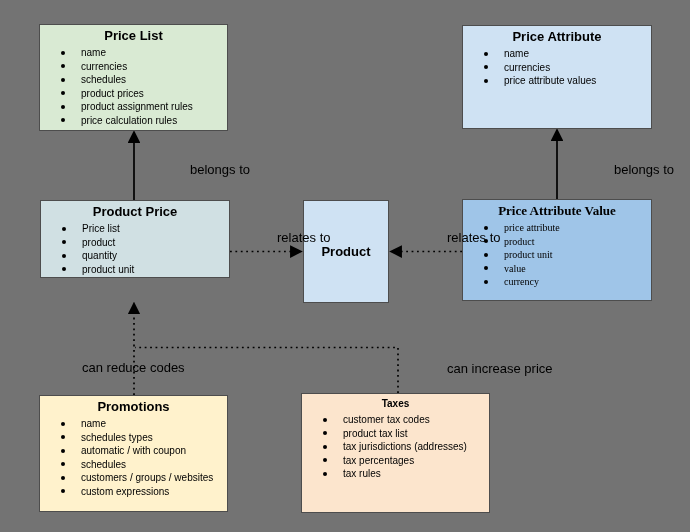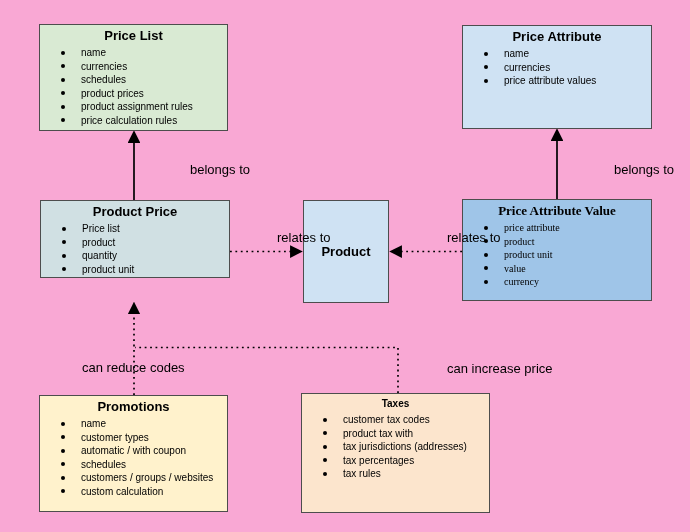--- a/index.html
+++ b/index.html
@@ -1,20 +1,20 @@
 <!DOCTYPE html>
 <html><head>
 <meta charset="utf-8">
 <style>
   html, body { margin: 0; padding: 0; background: #ffffff; }
   .canvas {
     position: relative;
     width: 690px;
     height: 532px;
-    background: #f9a8d4;
+    background: #737373;
     font-family: "Liberation Sans", sans-serif;
     color: #000000;
     overflow: hidden;
   }
   svg.connectors {
     position: absolute;
     left: 0; top: 0;
     width: 690px; height: 532px;
   }
   .solid-line { stroke: #000000; stroke-width: 1.7; fill: none; }
@@ -203,51 +203,51 @@
 
   <div class="box" id="box-promotions" style="left: 39px; top: 395px; width: 189px; height: 117px; background-color: rgb(255, 242, 204);">
     <div class="box-title">Promotions</div>
     <ul class="box-items">
         <li>
           <span class="bullet"></span>
           <span class="item-text">name</span>
         </li>
         <li>
           <span class="bullet"></span>
-          <span class="item-text">customer types</span>
+          <span class="item-text">schedules types</span>
         </li>
         <li>
           <span class="bullet"></span>
           <span class="item-text">automatic / with coupon</span>
         </li>
         <li>
           <span class="bullet"></span>
           <span class="item-text">schedules</span>
         </li>
         <li>
           <span class="bullet"></span>
           <span class="item-text">customers / groups / websites</span>
         </li>
         <li>
           <span class="bullet"></span>
-          <span class="item-text">custom calculation</span>
+          <span class="item-text">custom expressions</span>
         </li>
       </ul>
   </div>
 
   <div class="box small-title" id="box-taxes" style="left: 301px; top: 393px; width: 189px; height: 120px; background-color: rgb(252, 229, 205);">
     <div class="box-title">Taxes</div>
     <ul class="box-items">
         <li>
           <span class="bullet"></span>
           <span class="item-text">customer tax codes</span>
         </li>
         <li>
           <span class="bullet"></span>
-          <span class="item-text">product tax with</span>
+          <span class="item-text">product tax list</span>
         </li>
         <li>
           <span class="bullet"></span>
           <span class="item-text">tax jurisdictions (addresses)</span>
         </li>
         <li>
           <span class="bullet"></span>
           <span class="item-text">tax percentages</span>
         </li>
         <li>

